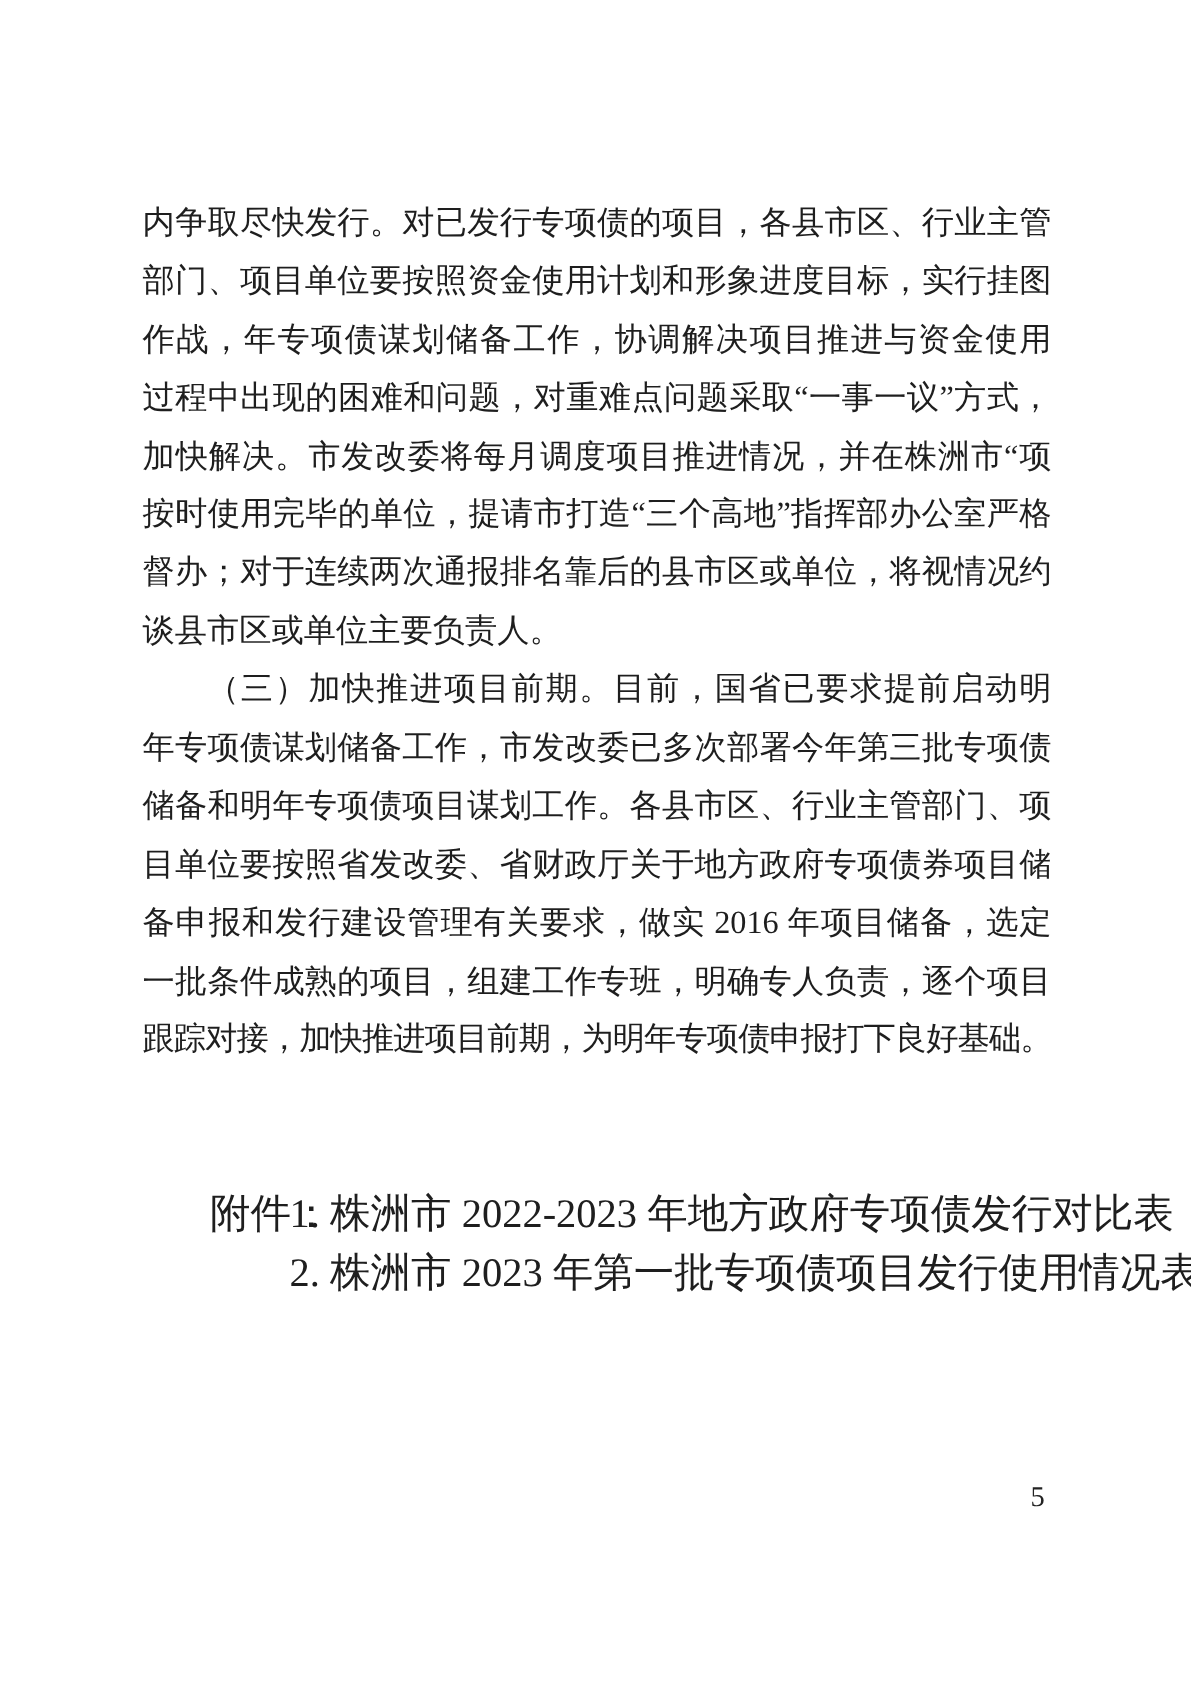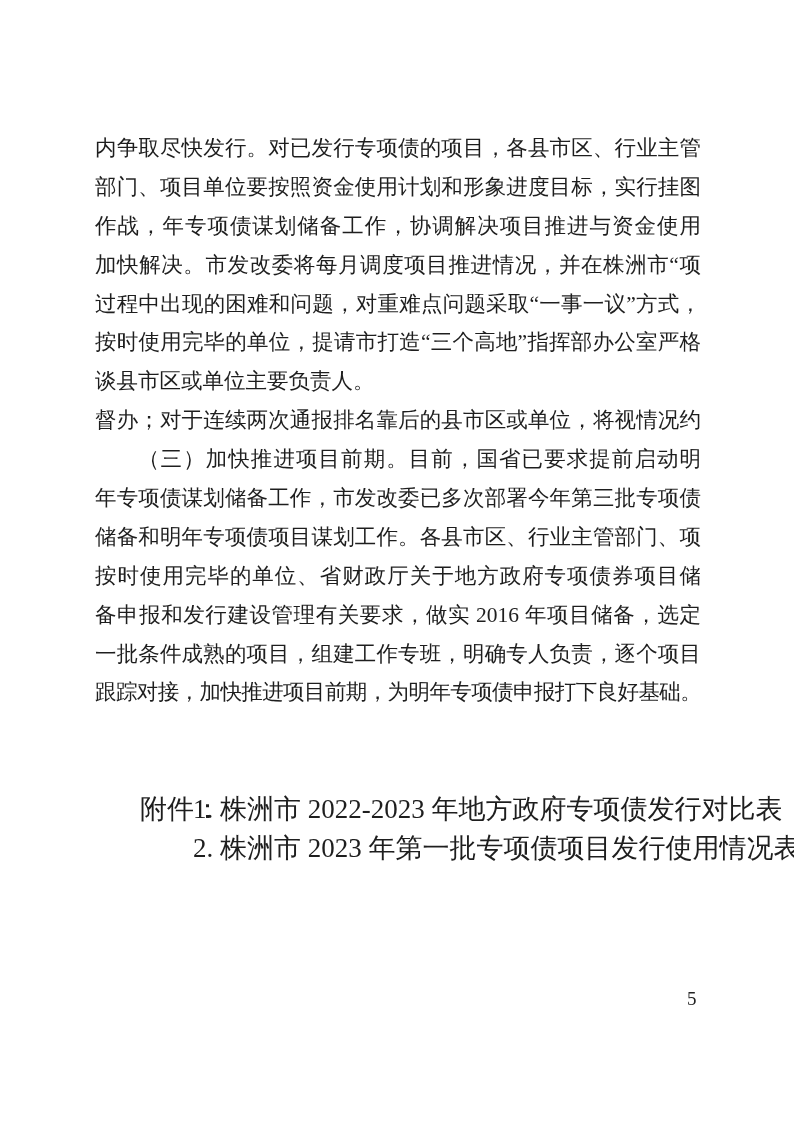--- a/index.html
+++ b/index.html
@@ -67,29 +67,29 @@
 </style>
 </head>
 <body>
 
 <div class="page">
 
   <div class="body-text" id="bodyLines">
       <div class="bline jf">内争取尽快发行。对已发行专项债的项目，各县市区、行业主管</div>
       <div class="bline jf">部门、项目单位要按照资金使用计划和形象进度目标，实行挂图</div>
       <div class="bline jf">作战，年专项债谋划储备工作，协调解决项目推进与资金使用</div>
+      <div class="bline jf">过程中出现的困难和问题，对重难点问题采取“一事一议”方式，</div>
       <div class="bline jf">加快解决。市发改委将每月调度项目推进情况，并在株洲市“项</div>
-      <div class="bline jf">过程中出现的困难和问题，对重难点问题采取“一事一议”方式，</div>
       <div class="bline jf">按时使用完毕的单位，提请市打造“三个高地”指挥部办公室严格</div>
+      <div class="bline jf">督办；对于连续两次通报排名靠后的县市区或单位，将视情况约</div>
       <div class="bline">谈县市区或单位主要负责人。</div>
-      <div class="bline jf">督办；对于连续两次通报排名靠后的县市区或单位，将视情况约</div>
       <div class="bline jf ind"><span class="phead">（三）加快推进项目前期。</span>目前，国省已要求提前启动明</div>
       <div class="bline jf">年专项债谋划储备工作，市发改委已多次部署今年第三批专项债</div>
       <div class="bline jf">储备和明年专项债项目谋划工作。各县市区、行业主管部门、项</div>
-      <div class="bline jf">按时使用完毕的单位、省财政厅关于地方政府专项债券项目储</div>
+      <div class="bline jf">目单位要按照省发改委、省财政厅关于地方政府专项债券项目储</div>
       <div class="bline jf">备申报和发行建设管理有关要求，做实 2016 年项目储备，选定</div>
       <div class="bline jf">一批条件成熟的项目，组建工作专班，明确专人负责，逐个项目</div>
       <div class="bline tt">跟踪对接，加快推进项目前期，为明年专项债申报打下良好基础。</div>
     </div>
 
   <div class="attachment">
     <span class="att-label">附件：</span>
     <div class="att-items" id="attItems">
         <div class="att-item">1. 株洲市 2022-2023 年地方政府专项债发行对比表</div>
         <div class="att-item">2. 株洲市 2023 年第一批专项债项目发行使用情况表</div>

